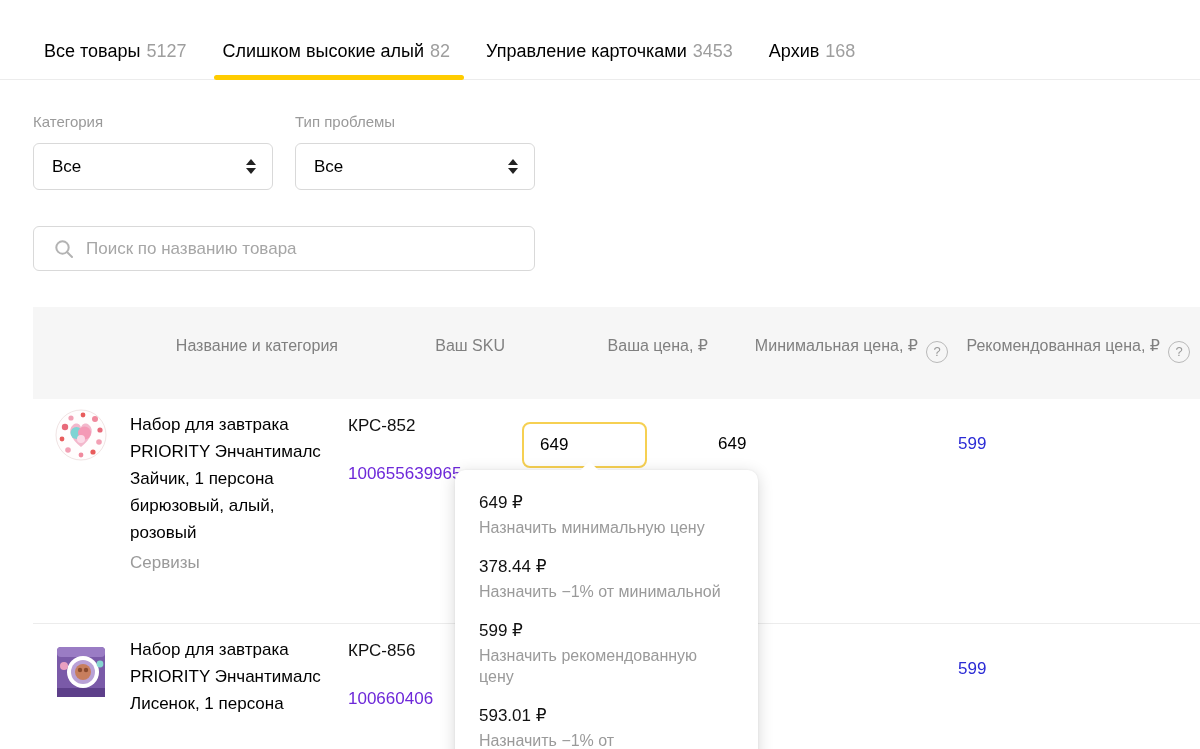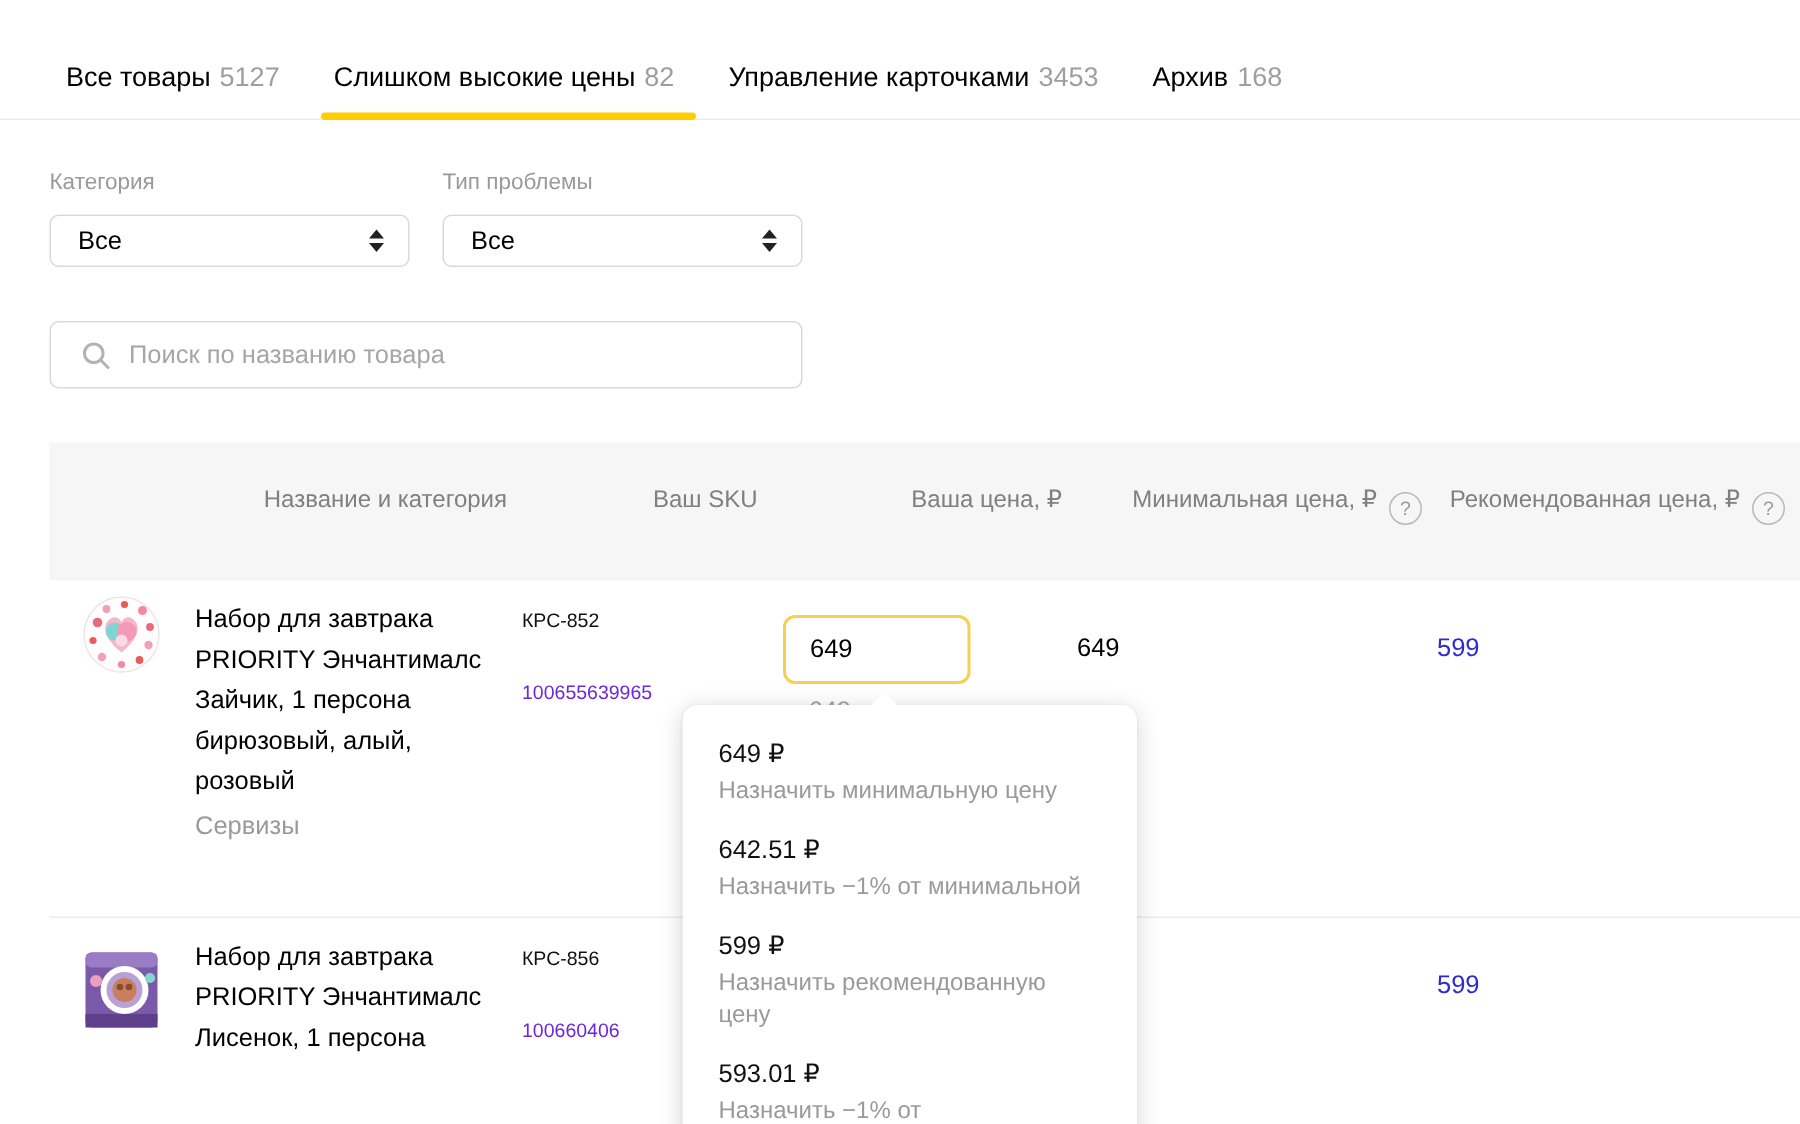--- a/index.html
+++ b/index.html
@@ -11,21 +11,21 @@
     padding-left:44px; border-bottom:1px solid #ececec; }
   .tab { position:relative; padding-bottom:17px; font-size:18px; font-weight:500;
     color:#000; cursor:pointer; white-space:nowrap; }
   .tab .count { color:#9e9e9e; margin-left:6px; font-weight:400; }
   .tab.active::after { content:""; position:absolute; left:-8px; right:-14px;
     bottom:-1px; height:5px; border-radius:3px; background:#ffcc00; }
 
   
   .filters { display:flex; gap:22px; margin:33px 0 0 33px; }
   .filter-label { display:block; font-size:15px; color:#9a9a9a; margin-bottom:13px; }
-  .select { width:240px; height:35px; border:1px solid #d9d9d9; border-radius:6px;
+  .select { width:240px; height:47px; border:1px solid #d9d9d9; border-radius:6px;
     display:flex; align-items:center; justify-content:space-between;
     padding:0 16px 0 18px; font-size:17px; color:#000; cursor:pointer; background:#fff; }
   .spin { display:flex; flex-direction:column; gap:3px; }
   .spin i { width:0; height:0; border-left:5px solid transparent; border-right:5px solid transparent; }
   .spin .up { border-bottom:6px solid #222; }
   .spin .down { border-top:6px solid #222; }
 
   
   .search { margin:36px 0 0 33px; width:502px; height:45px; border:1px solid #d9d9d9;
     border-radius:6px; display:flex; align-items:center; padding:0 14px 0 20px; gap:12px; }
@@ -46,21 +46,21 @@
   .trow { border-bottom:1px solid #ececec; position:relative; }
   .row1 { height:225px; }
   .row2 { height:134px; border-bottom:none; }
 
   .imgcell { padding:10px 0 0 22px; }
   .row2 .imgcell { padding-top:20px; }
 
   .namecell { padding:12px 18px 0 0; font-size:17px; line-height:27px; color:#000; }
   .prodcat { color:#9a9a9a; margin-top:3px; }
 
-  .skucell { padding-top:12px; font-size:13px; line-height:30px; }
+  .skucell { padding-top:12px; font-size:17px; line-height:30px; }
   .sku2 { color:#6d28d9; white-space:nowrap; overflow:hidden;margin-top:18px; }
 
   .pricecell { padding:23px 0 0 7px; }
   .price-input { width:125px; height:46px; border:2px solid #f6d052; border-radius:8px;
     padding:0 16px; font-size:17px; font-family:inherit; color:#000; outline:none; }
   .price-hint { margin:8px 0 0 17px; font-size:17px; color:#a3a3a3; }
 
   .valcell { padding-top:35px; font-size:17px; color:#000; }
   .reccell { padding-top:35px; font-size:17px; }
   .row2 .reccell { padding-top:35px; }
@@ -80,21 +80,21 @@
   .pd { font-size:16px; color:#9a9a9a; line-height:21px; }
 </style>
 </head>
 <body>
 
 <nav class="tabs">
   <div class="tab">
     <span>Все товары</span><span class="count">5127</span>
   </div>
   <div class="tab active">
-    <span>Слишком высокие цены</span><span class="count">82</span>
+    <span>Слишком высокие алый</span><span class="count">82</span>
   </div>
   <div class="tab">
     <span>Управление карточками</span><span class="count">3453</span>
   </div>
   <div class="tab">
     <span>Архив</span><span class="count">168</span>
   </div>
 </nav>
 
 <div class="filters">
@@ -221,21 +221,21 @@
   </div>
 
 </div>
 
 <div class="popup">
   <div class="popup-item">
     <div class="pp">649 ₽</div>
     <div class="pd">Назначить минимальную цену</div>
   </div>
   <div class="popup-item">
-    <div class="pp">642.51 ₽</div>
+    <div class="pp">378.44 ₽</div>
     <div class="pd">Назначить −1% от минимальной</div>
   </div>
   <div class="popup-item">
     <div class="pp">599 ₽</div>
     <div class="pd">Назначить рекомендованную цену</div>
   </div>
   <div class="popup-item">
     <div class="pp">593.01 ₽</div>
     <div class="pd">Назначить −1% от рекомендованной</div>
   </div>

